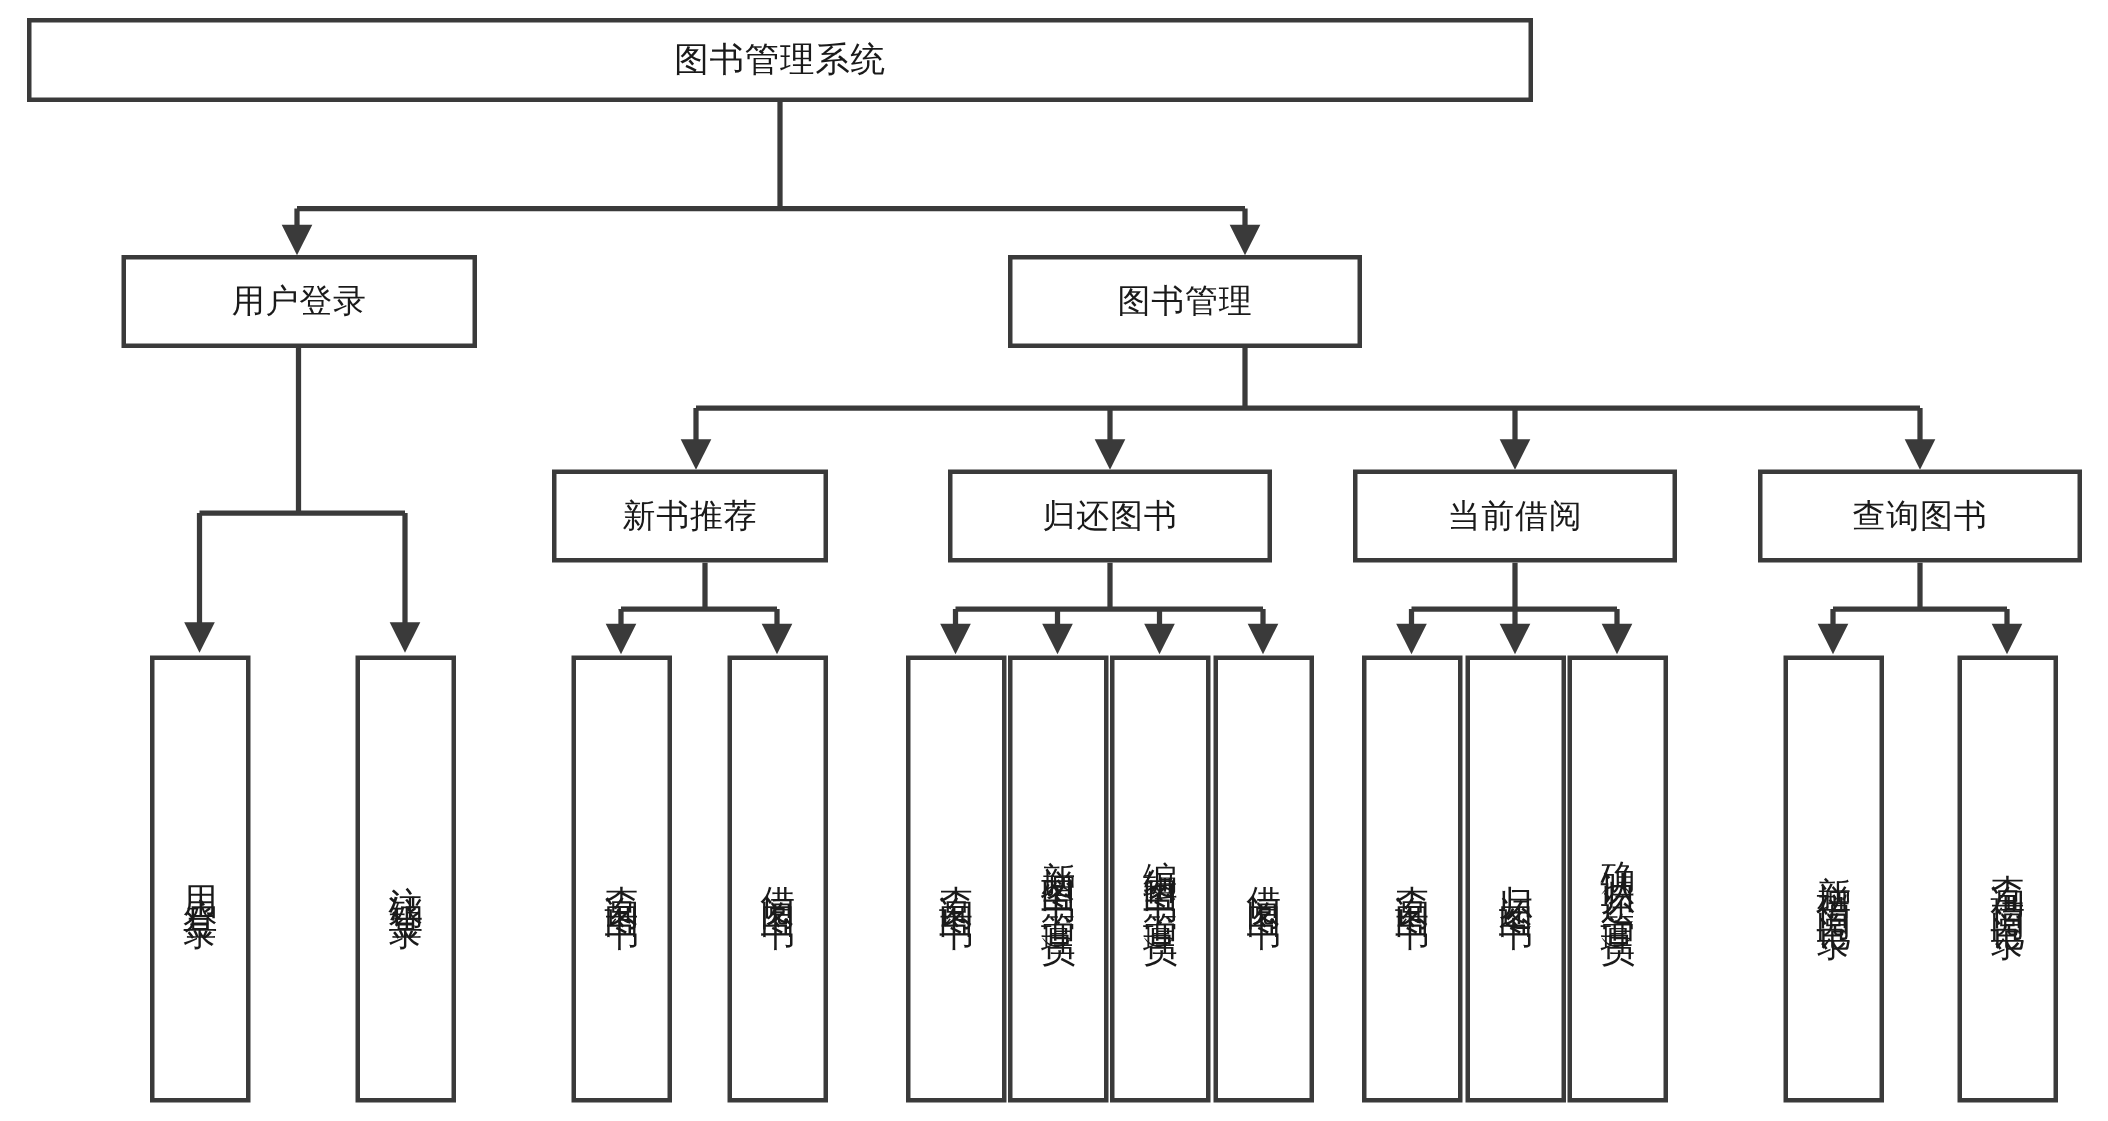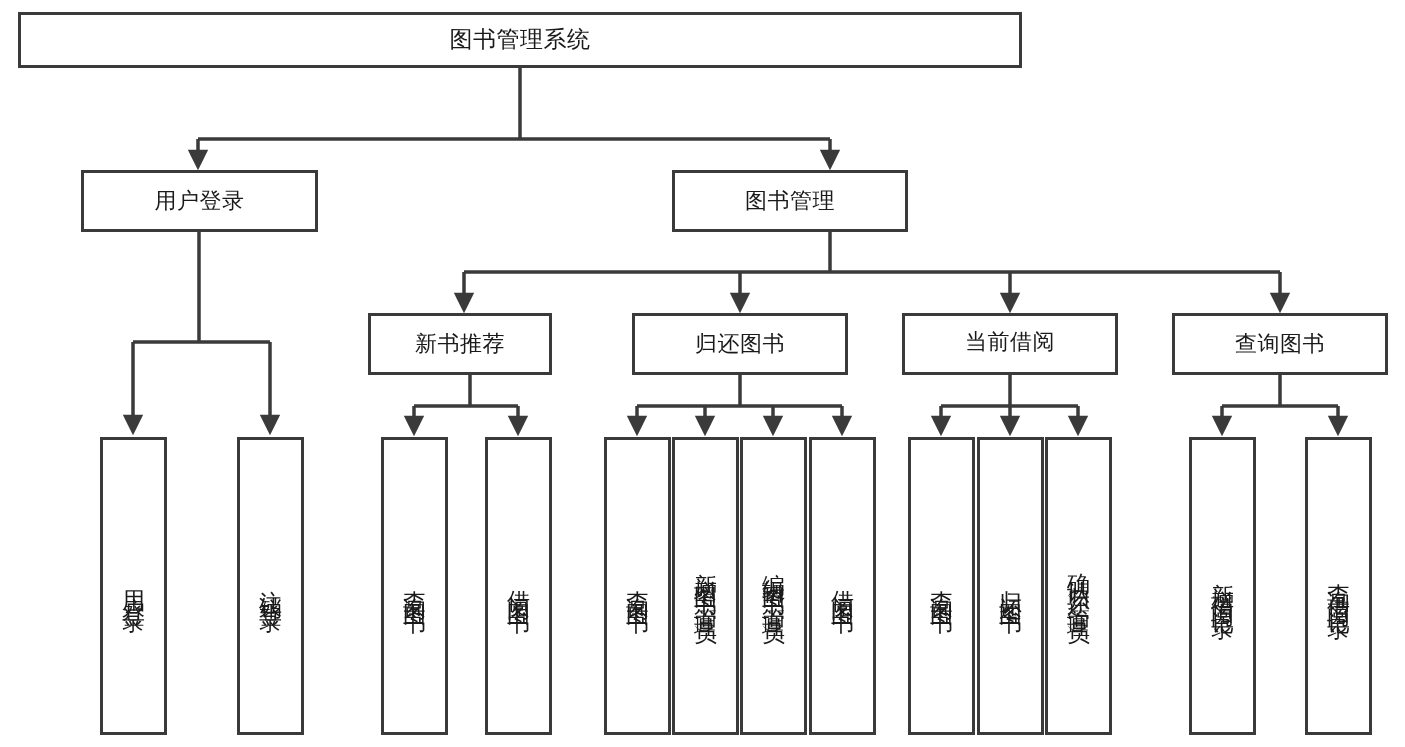--- a/index.html
+++ b/index.html
@@ -141,21 +141,21 @@
   <div class="node node-h" style="left:672px; top:170px; width:236px; height:62px;">
     <span>图书管理</span>
   </div>
 
   <div class="node node-h" style="left:368px; top:313px; width:184px; height:62px;">
     <span>新书推荐</span>
   </div>
   <div class="node node-h" style="left:632px; top:313px; width:216px; height:62px;">
     <span>归还图书</span>
   </div>
-  <div class="node node-h" style="left:902px; top:313px; width:216px; height:62px;font-family:Liberation Mono, monospace;">
+  <div class="node node-h" style="left:902px; top:313px; width:216px; height:62px;">
     <span>当前借阅</span>
   </div>
   <div class="node node-h" style="left:1172px; top:313px; width:216px; height:62px;">
     <span>查询图书</span>
   </div>
 
   <div class="node node-v" style="left:100px; top:437px; width:67px; height:298px;">
     <span class="leaf-inner">用户登录</span>
   </div>
   <div class="node node-v" style="left:237px; top:437px; width:67px; height:298px;">

